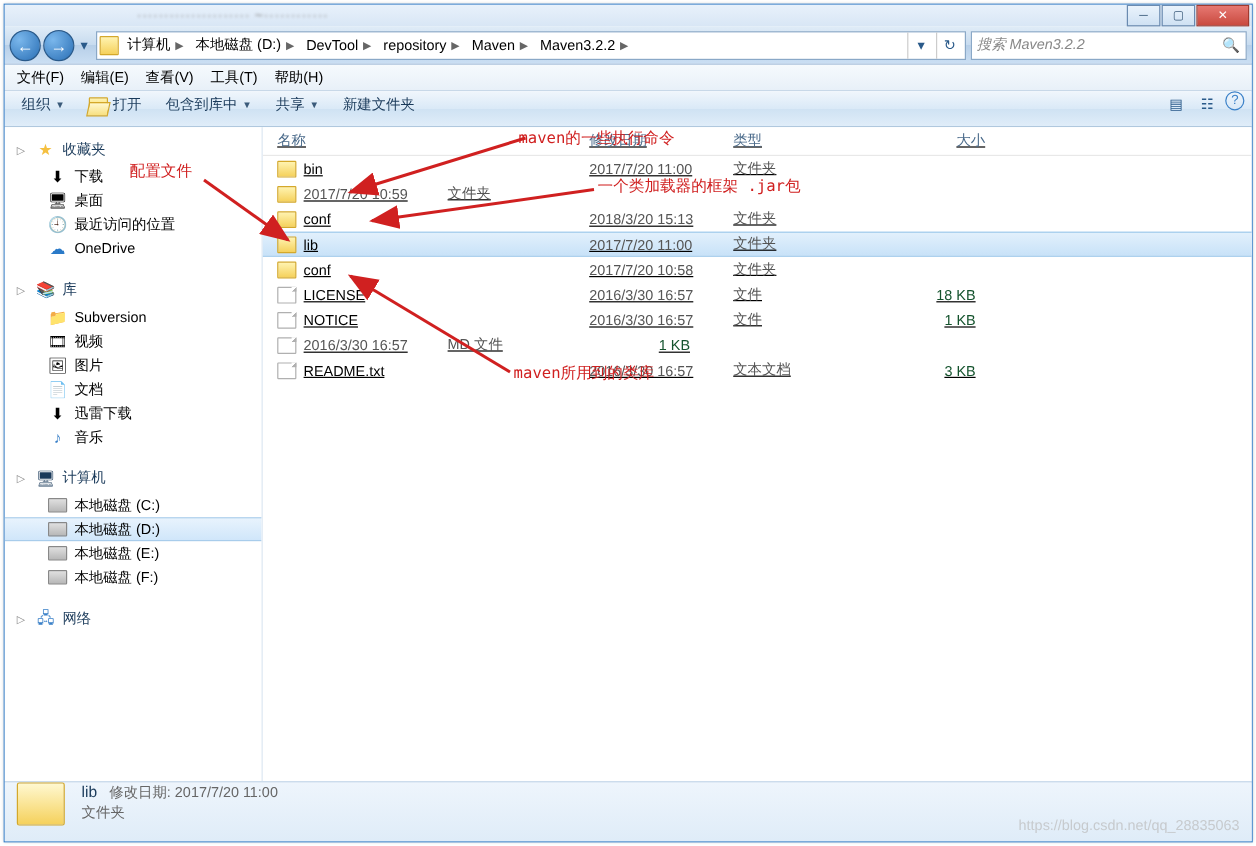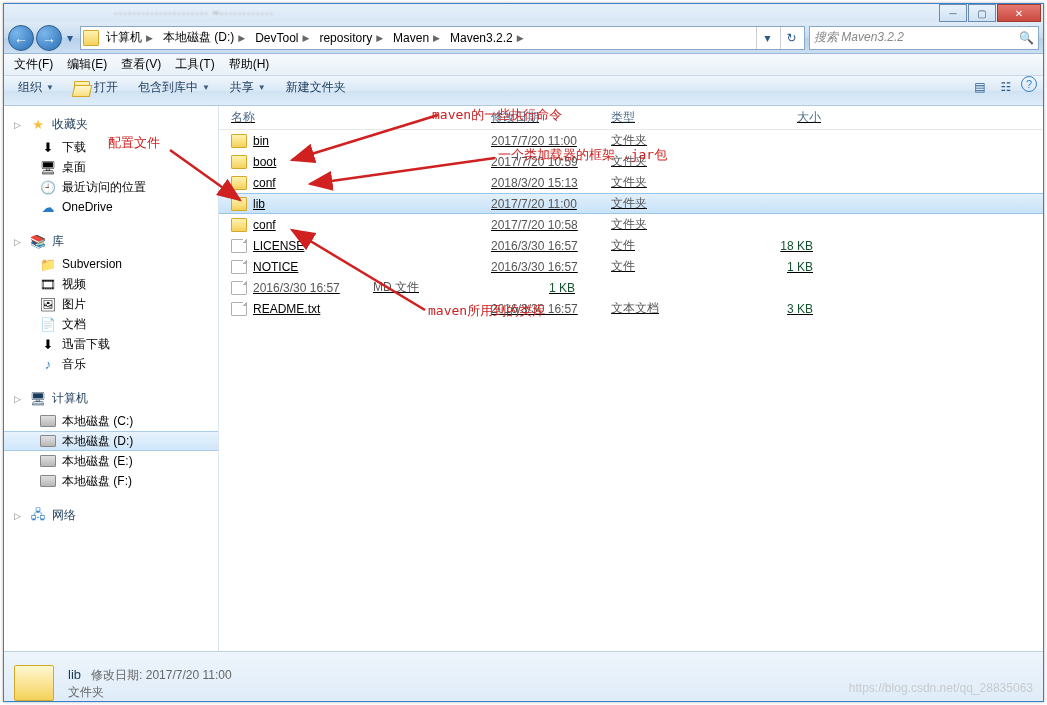--- a/index.html
+++ b/index.html
@@ -66,21 +66,21 @@
 .ficn { width: 16px; height: 14px; margin-right: 6px; }
 .folder { background: linear-gradient(to bottom, #fff3b0, #f5d15c); border: 1px solid #d4a82a; border-radius: 1px; }
 .file { background: #fff; border: 1px solid #b0b0b0; border-radius: 1px; position: relative; }
 .file::after { content:''; position: absolute; right:-1px; top:-1px; width:4px; height:4px; background: linear-gradient(135deg, #fff 50%, #b0b0b0 50%); }
 .rname { width: 238px; }
 .rdate { width: 120px; color: #555; }
 .rtype { width: 120px; color: #555; }
 .rsize { width: 90px; text-align: right; color: #14532d; padding-right: 8px; }
 
 
-.details { height: 50px; background: linear-gradient(to bottom, #eef5fc, #dfecf8); border-top: 1px solid #c0d4e8; display: flex; align-items: flex-end; padding: 0 10px; gap: 14px; position: relative; }
+.details { height: 50px; background: linear-gradient(to bottom, #eef5fc, #dfecf8); border-top: 1px solid #c0d4e8; display: flex; align-items: flex-start; padding: 0 10px; gap: 14px; position: relative; }
 .details .bigicon { width: 40px; height: 36px; background: linear-gradient(to bottom, #fff8d0, #f5d15c); border: 1px solid #d4a82a; border-radius: 2px; }
 .details .dtxt .dname { font-size: 13px; color: #1a3a5a; }
 .details .dtxt .dmeta { color: #666; }
 .details .watermark { position: absolute; right: 10px; bottom: 6px; color: #bbb; font-size: 12px; opacity: 0.7; }
 
 
 .anno { position: absolute; color: #d02020; font-size: 13px; pointer-events: none; z-index: 100; font-family: "SimSun", monospace; }
 svg.arr { position: absolute; pointer-events: none; z-index: 99; }
 </style>
 </head>
@@ -276,21 +276,20 @@
       <div class="rows" id="rows">
           <div class="row">
             <span class="ficn folder"></span>
             <span class="rname">bin</span>
             <span class="rdate">2017/7/20 11:00</span>
             <span class="rtype">文件夹</span>
             <span class="rsize"></span>
           </div>
           <div class="row">
             <span class="ficn folder"></span>
-            <span class="rname">boot</span>
             <span class="rdate">2017/7/20 10:59</span>
             <span class="rtype">文件夹</span>
             <span class="rsize"></span>
           </div>
           <div class="row">
             <span class="ficn folder"></span>
             <span class="rname">conf</span>
             <span class="rdate">2018/3/20 15:13</span>
             <span class="rtype">文件夹</span>
             <span class="rsize"></span>

